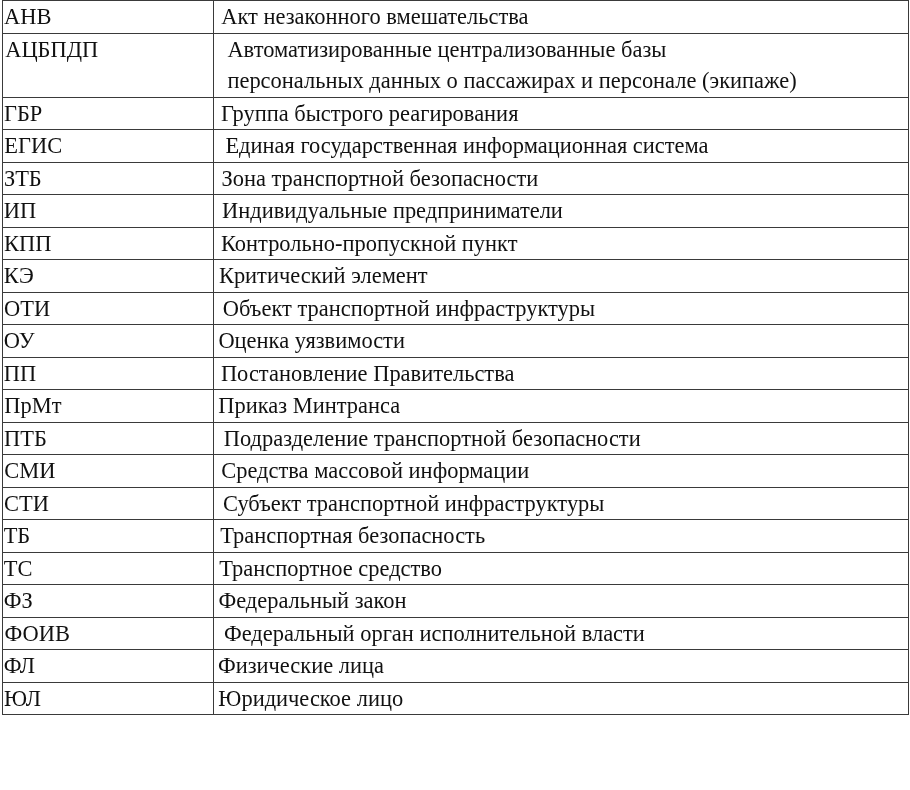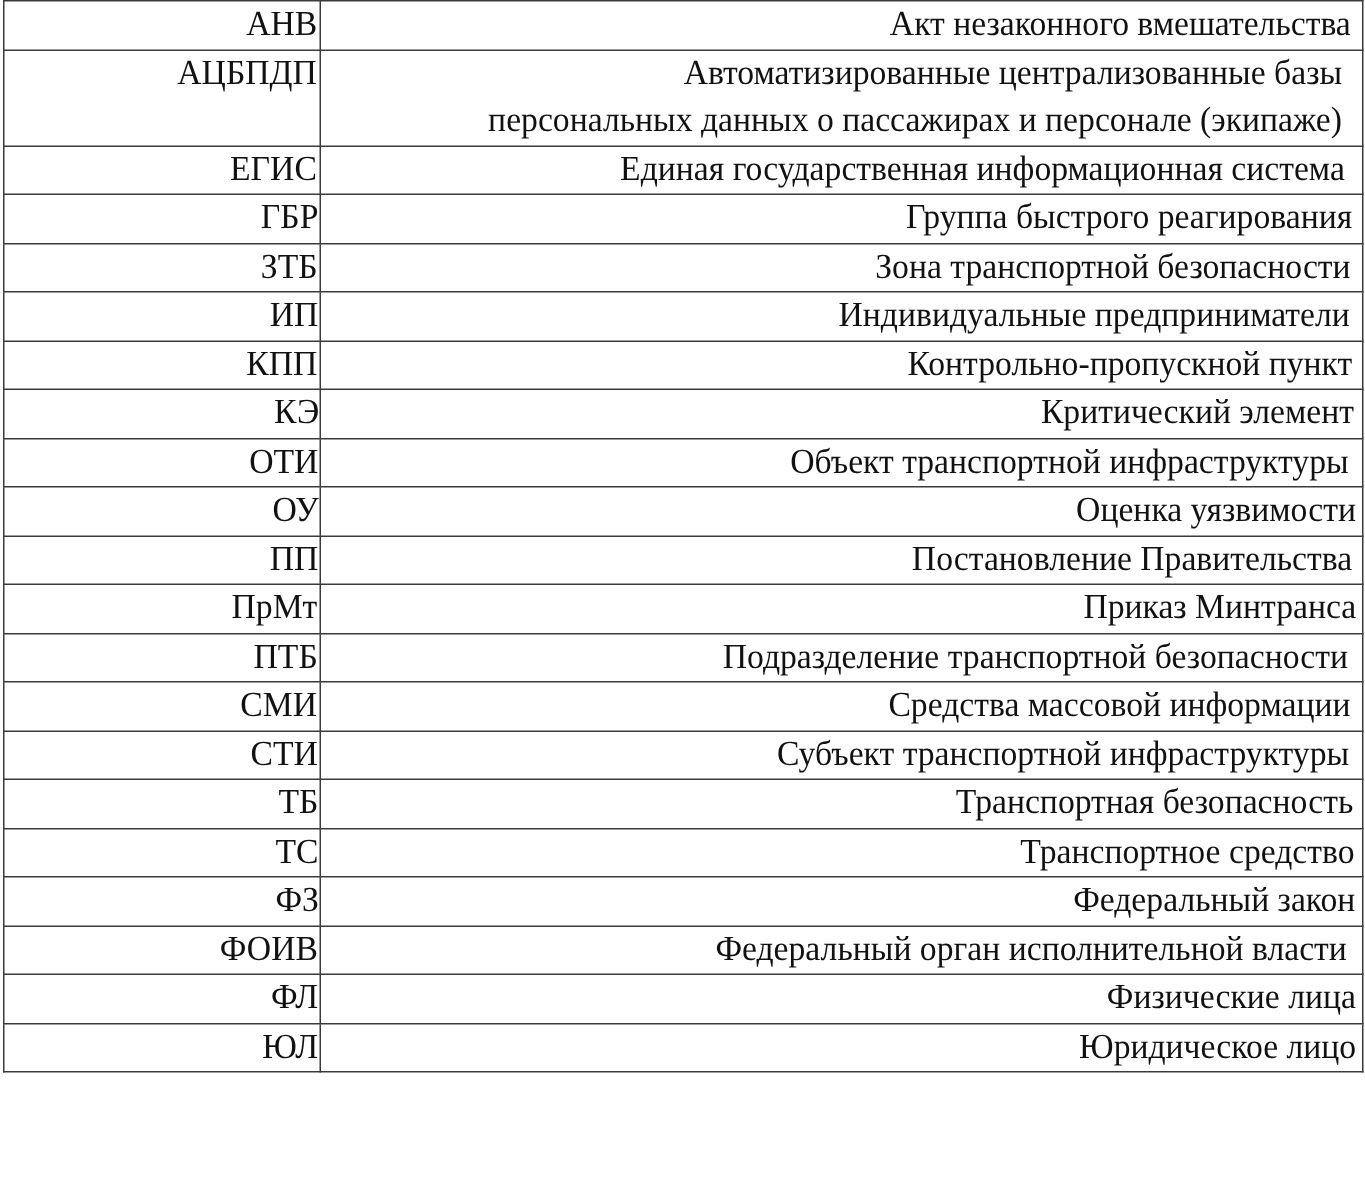--- a/index.html
+++ b/index.html
@@ -20,29 +20,29 @@
       width: 906px;
       border-collapse: collapse;
       table-layout: fixed;
       font-family: "Liberation Serif", "DejaVu Serif", serif;
       font-size: 23.5px;
       color: #111111;
     }
     .abbr-table td {
       border: 1.6px solid #3a3a3a;
       padding: 0;
-      text-align: right;
+      text-align: left;
       vertical-align: top;
       line-height: 31.5px;
       height: 31.5px;
       overflow: hidden;
     }
     .abbr-table td.col-abbr { width: 210px; }
     .abbr-table td.col-def { width: 694px; }
-    .abbr-table tr.double td { height: 63px; padding-left: 19px; }
+    .abbr-table tr.double td { height: 63px; }
     .cell-text {
       display: inline-block;
       transform: scaleX(0.955);
       transform-origin: center center;
       white-space: pre-line;
     }
   </style>
 </head>
 <body>
 
@@ -51,26 +51,26 @@
     <tr>
       <td class="col-abbr"><span class="cell-text">АНВ</span></td>
       <td class="col-def"><span class="cell-text">Акт незаконного вмешательства</span></td>
     </tr>
     <tr class="double">
       <td class="col-abbr"><span class="cell-text">АЦБПДП</span></td>
       <td class="col-def"><span class="cell-text">Автоматизированные централизованные базы
 персональных данных о пассажирах и персонале (экипаже)</span></td>
     </tr>
     <tr>
+      <td class="col-abbr"><span class="cell-text">ГБР</span></td>
+      <td class="col-def"><span class="cell-text">Группа быстрого реагирования</span></td>
+    </tr>
+    <tr>
       <td class="col-abbr"><span class="cell-text">ЕГИС</span></td>
       <td class="col-def"><span class="cell-text">Единая государственная информационная система</span></td>
-    </tr>
-    <tr>
-      <td class="col-abbr"><span class="cell-text">ГБР</span></td>
-      <td class="col-def"><span class="cell-text">Группа быстрого реагирования</span></td>
     </tr>
     <tr>
       <td class="col-abbr"><span class="cell-text">ЗТБ</span></td>
       <td class="col-def"><span class="cell-text">Зона транспортной безопасности</span></td>
     </tr>
     <tr>
       <td class="col-abbr"><span class="cell-text">ИП</span></td>
       <td class="col-def"><span class="cell-text">Индивидуальные предприниматели</span></td>
     </tr>
     <tr>

